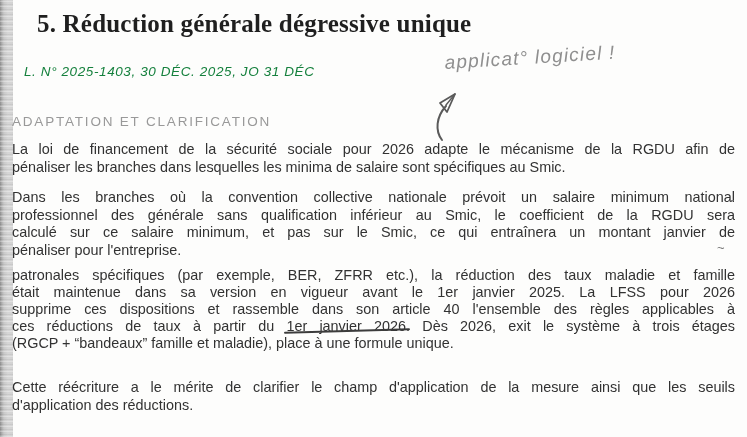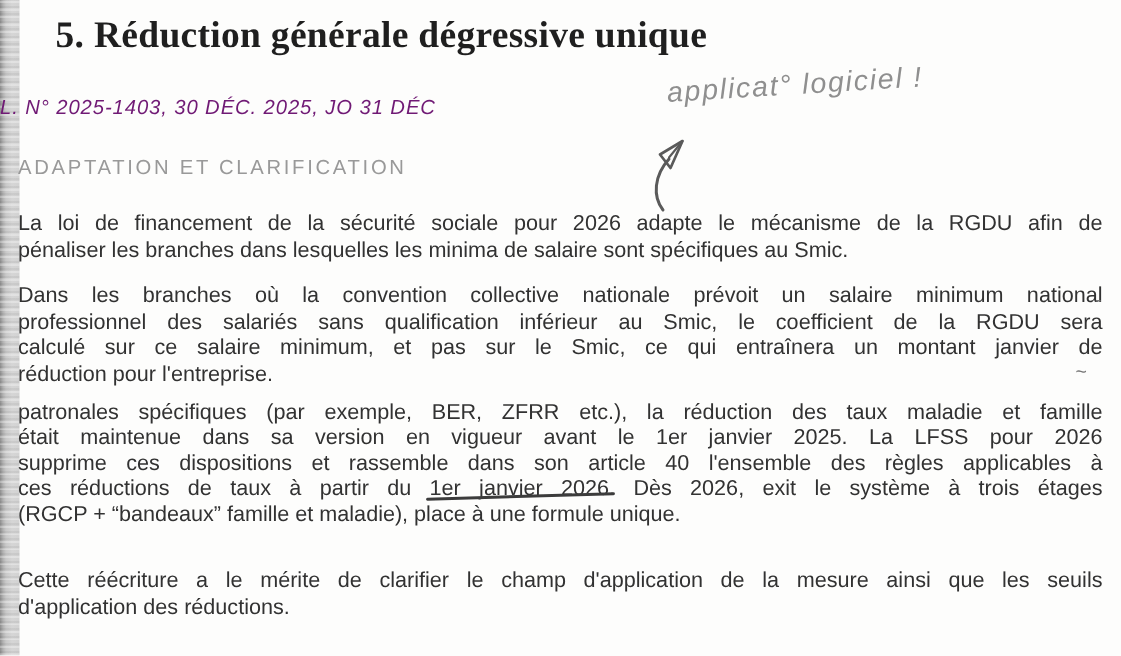--- a/index.html
+++ b/index.html
@@ -22,34 +22,34 @@
     background:repeating-linear-gradient(0deg, rgba(255,255,255,.30) 0 1px, rgba(0,0,0,.05) 2px 3px, transparent 3px 5px);
   }
 
   .title {
     position:absolute; left:37px; top:9px; margin:0;
     font-family:"Liberation Serif", serif;
     font-weight:bold; font-size:25px; line-height:30px;
     color:#1f1f1f; letter-spacing:.2px; white-space:nowrap;
   }
   .citation {
-    position:absolute; left:0; top:64px;
+    position:absolute; left:24px; top:64px;
     font-style:italic; font-size:13.5px; letter-spacing:.6px;
-    color:#701a75; white-space:nowrap;
+    color:#15803d; white-space:nowrap;
   }
   .handnote {
     position:absolute; left:444px; top:52px;
     font-style:italic; font-size:19px; letter-spacing:1.2px;
     color:#8f8f8f; transform:rotate(-3.5deg); transform-origin:left top;
     white-space:nowrap;
   }
   .arrow { position:absolute; left:431px; top:91px; }
 
   .heading {
-    position:absolute; left:12px; top:104px;
+    position:absolute; left:12px; top:114px;
     font-size:13.5px; letter-spacing:1.8px;
     color:#999; white-space:nowrap;
   }
 
   .para { position:absolute; left:12px; width:723px; color:#323232; font-size:14.4px; }
   .p1 { top:141px; } .p2 { top:189px; } .p3 { top:267px; } .p4 { top:379px; }
   .ln { text-align:justify; text-align-last:justify; line-height:17.5px; height:17.5px; overflow:visible; }
   .p3 .ln { line-height:16.9px; height:16.9px; }
   .pl { text-align-last:left; }
 
@@ -85,23 +85,23 @@
 
   <div class="heading">ADAPTATION ET CLARIFICATION</div>
 
   <div class="para p1">
     <div class="ln">La loi de financement de la sécurité sociale pour 2026 adapte le mécanisme de la RGDU afin de</div>
     <div class="ln pl">pénaliser les branches dans lesquelles les minima de salaire sont spécifiques au Smic.</div>
   </div>
 
   <div class="para p2">
     <div class="ln">Dans les branches où la convention collective nationale prévoit un salaire minimum national</div>
-    <div class="ln">professionnel des salariés sans qualification inférieur au Smic, le coefficient de la RGDU sera</div>
+    <div class="ln">professionnel des générale sans qualification inférieur au Smic, le coefficient de la RGDU sera</div>
     <div class="ln">calculé sur ce salaire minimum, et pas sur le Smic, ce qui entraînera un montant janvier de</div>
-    <div class="ln pl">réduction pour l'entreprise.</div>
+    <div class="ln pl">pénaliser pour l'entreprise.</div>
   </div>
 
   <div class="para p3">
     <div class="ln">patronales spécifiques (par exemple, BER, ZFRR etc.), la réduction des taux maladie et famille</div>
     <div class="ln">était maintenue dans sa version en vigueur avant le 1er janvier 2025. La LFSS pour 2026</div>
     <div class="ln">supprime ces dispositions et rassemble dans son article 40 l'ensemble des règles applicables à</div>
     <div class="ln"><span>ces réductions de taux à partir du </span><span class="hand-underline">1er janvier 2026</span><span>. Dès 2026, exit le système à trois étages</span></div>
     <div class="ln pl">(RGCP + “bandeaux” famille et maladie), place à une formule unique.</div>
   </div>
 

